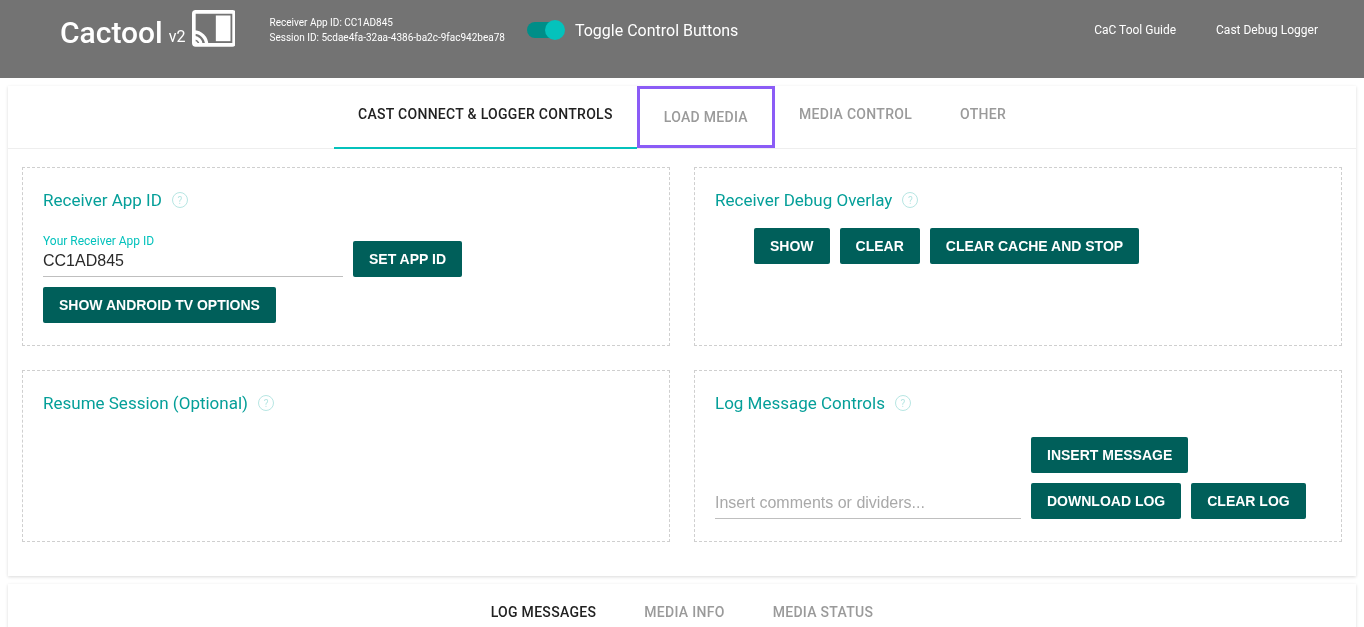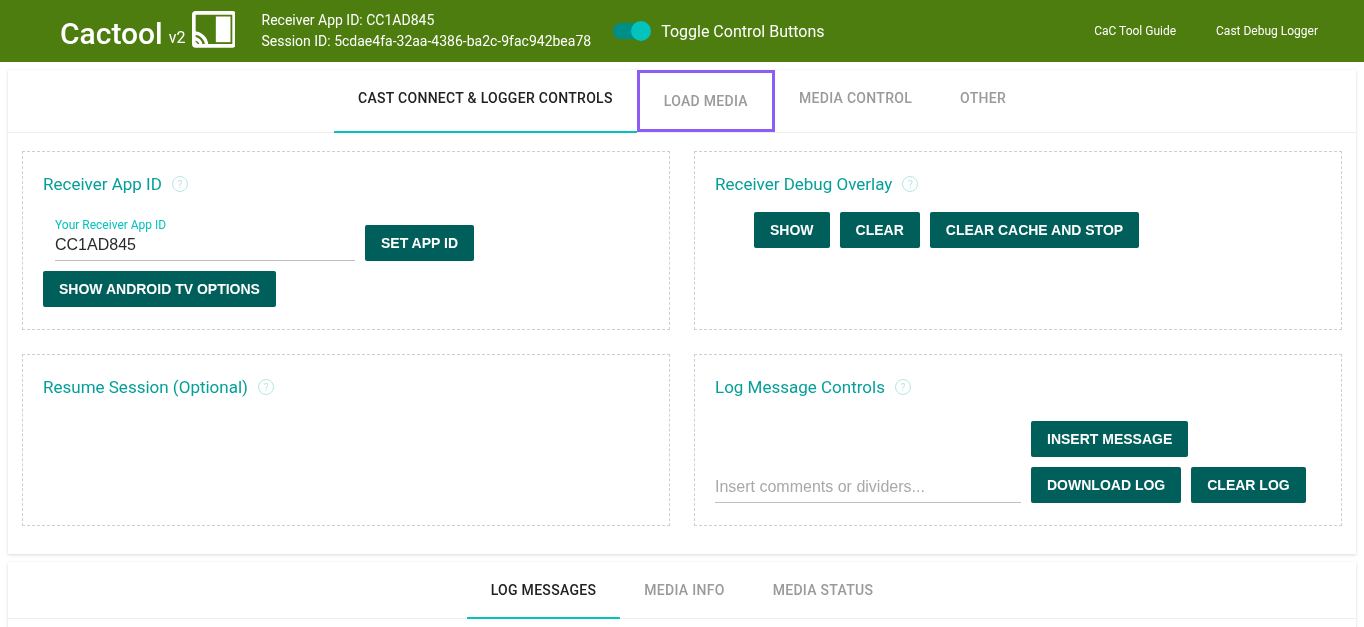--- a/index.html
+++ b/index.html
@@ -6,25 +6,25 @@
       box-sizing: border-box;
       margin: 0;
       padding: 0;
     }
     body {
       font-family: -apple-system, BlinkMacSystemFont, "Segoe UI", Roboto, Helvetica, Arial, sans-serif;
       background: #ffffff;
       width: 1364px;
     }
     .header {
-      background: #4d7c0f;
+      background: #737373;
       color: #ffffff;
       display: flex;
       align-items: center;
-      padding: 10px 20px 10px 60px;
+      padding: 10px 20px 28px 60px;
       gap: 14px;
     }
     .logo {
       display: flex;
       align-items: flex-end;
       gap: 6px;
     }
     .logo-text {
       font-size: 30px;
       font-weight: 500;
@@ -32,23 +32,23 @@
     .logo-v2 {
       font-size: 16px;
       margin-bottom: 4px;
     }
     .cast-icon {
       width: 44px;
       height: 36px;
       margin-bottom: 4px;
     }
     .header-info {
-      font-size: 14px;
+      font-size: 10px;
       line-height: 1.5;
-      margin-left: 12px;
+      margin-left: 20px;
     }
     .toggle-area {
       display: flex;
       align-items: center;
       gap: 12px;
       margin-left: 8px;
     }
     .toggle {
       width: 36px;
       height: 16px;
@@ -78,21 +78,21 @@
       color: #ffffff;
       text-decoration: none;
       font-size: 12px;
       margin-right: 26px;
       cursor: pointer;
     }
     .main-card {
       margin: 8px;
       background: #ffffff;
       box-shadow: 0 1px 3px rgba(0,0,0,0.15);
-      padding-bottom: 10px;
+      padding-bottom: 16px;
     }
     .tabs {
       display: flex;
       justify-content: center;
       border-bottom: 1px solid #eeeeee;
     }
     .tab {
       padding: 20px 24px;
       font-size: 14px;
       font-weight: 500;
@@ -155,21 +155,20 @@
       flex-wrap: wrap;
     }
     .card-body.buttons-only {
       margin-top: 18px;
       margin-left: 39px;
     }
     .field {
       display: flex;
       flex-direction: column;
       width: 300px;
-      margin-left: 12px;
     }
     .field-label {
       font-size: 12px;
       color: #04c2bc;
       margin-bottom: 0px;
     }
     .field-input {
       border: none;
       border-bottom: 1px solid #bfbfbf;
       font-size: 16px;

